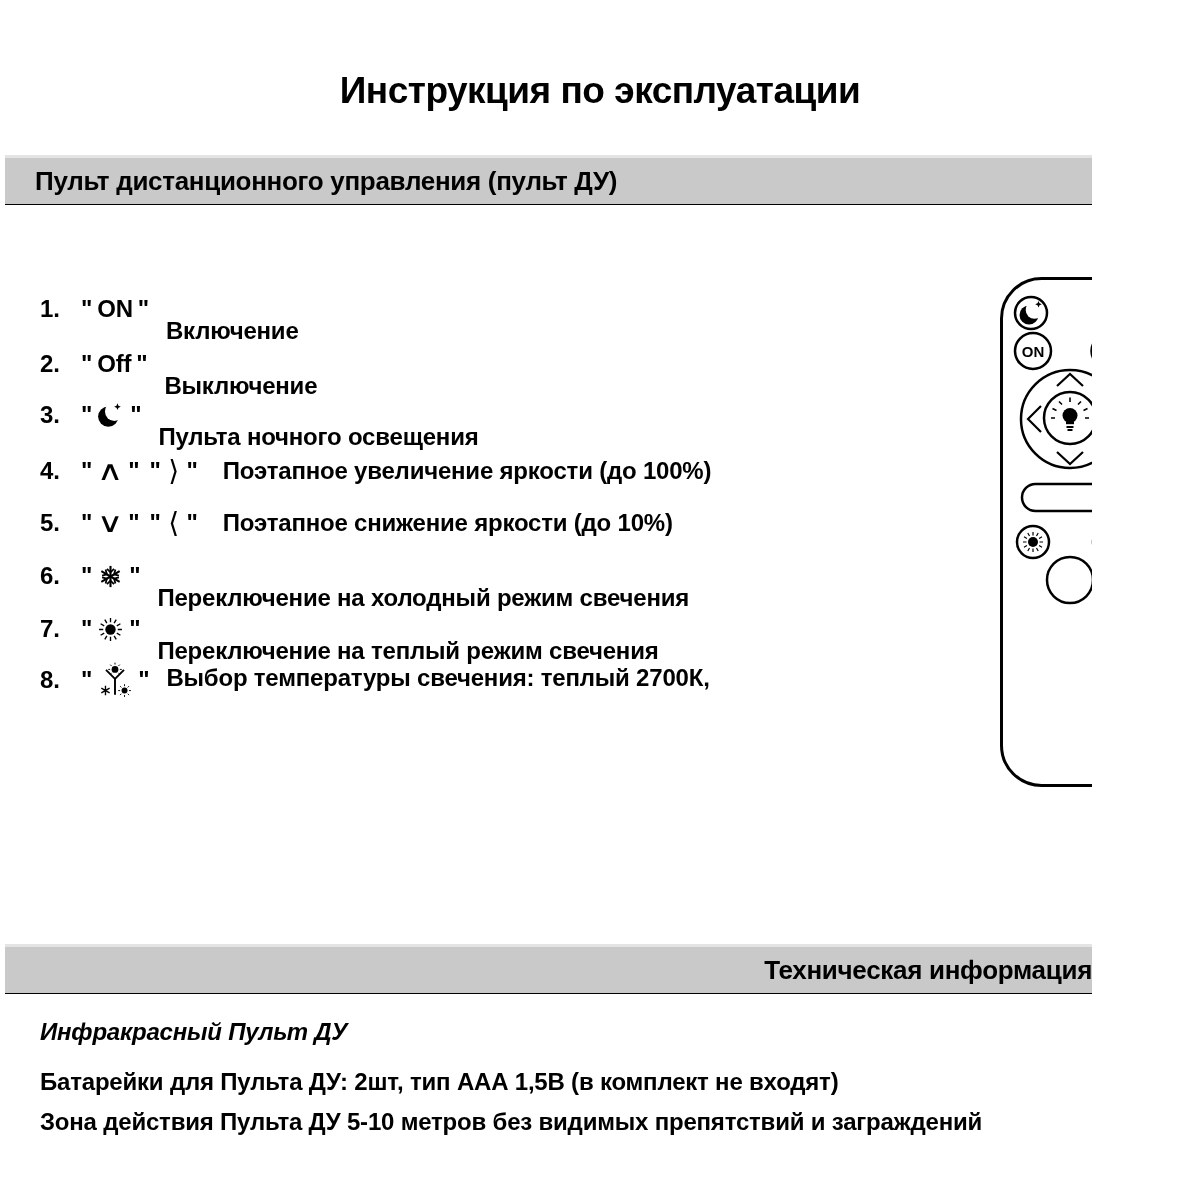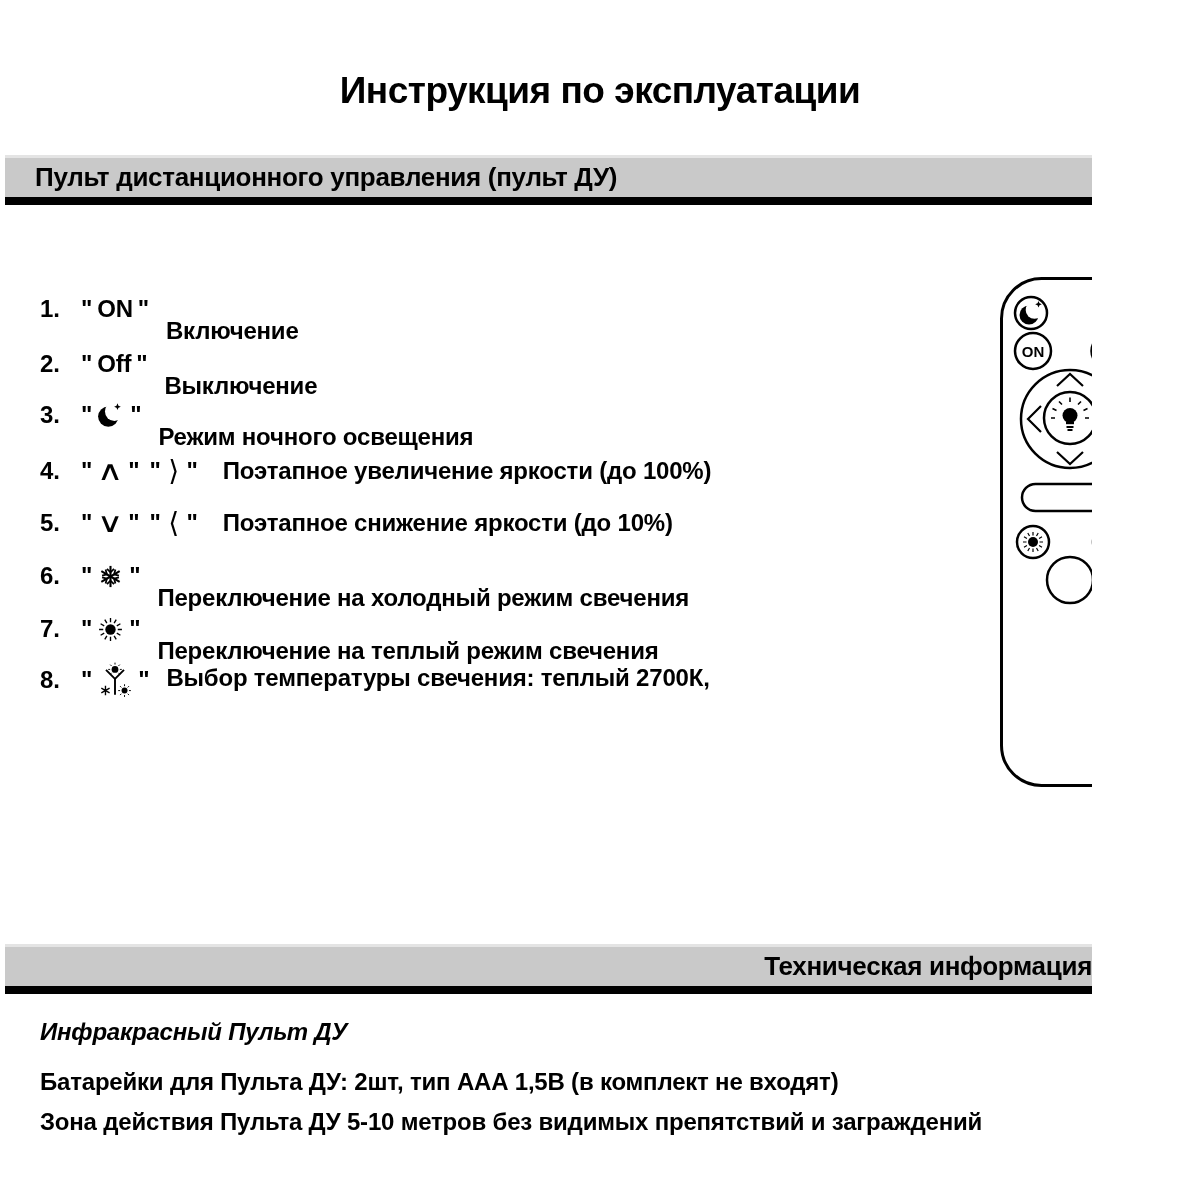--- a/index.html
+++ b/index.html
@@ -1,21 +1,21 @@
 <!DOCTYPE html>
 <html><head>
 <meta charset="utf-8">
 <style>
   html,body{margin:0;padding:0;background:#fff;}
   .page{position:relative;width:1092px;height:1200px;background:#ffffff;
         font-family:"Liberation Sans","DejaVu Sans",sans-serif;color:#000;overflow:hidden;}
   .title{position:absolute;top:70px;left:0;width:1200px;text-align:center;
          font-size:37px;font-weight:700;letter-spacing:-0.5px;}
   .bar{position:absolute;left:5px;right:0;height:50px;background:#c9c9c9;
-       border-top:3px solid #e4e4e4;border-bottom:8px solid #000000;box-sizing:border-box;
+       border-top:3px solid #e4e4e4;border-bottom:1px solid #000000;box-sizing:border-box;
        display:flex;align-items:center;padding-left:30px;
        font-size:26px;font-weight:700;letter-spacing:-0.3px;}
   .bar-remote{top:155px;}
   .bar-tech{top:944px;justify-content:flex-end;}
   .item{position:absolute;left:40px;display:flex;align-items:center;
         font-size:24px;font-weight:700;letter-spacing:-0.2px;white-space:nowrap;height:32px;}
   .num{display:inline-block;min-width:30px;margin-right:6px;}
   .q{margin:0 5px;}
   .itext{margin-left:12px;margin-top:44px;}
   .itext-far{margin-left:20px;}
@@ -66,21 +66,21 @@
     <span class="num">3.</span>
     <span class="q">"</span>
     <span class="icon">
       <svg width="28" height="28" viewBox="0 0 26 26">
         <circle cx="10.5" cy="14.5" r="9.5" fill="#000"></circle>
         <circle cx="16.2" cy="9.8" r="8.8" fill="#fff"></circle>
         <path d="M19 2.2 l0.9 2.2 2.2 0.9 -2.2 0.9 -0.9 2.2 -0.9 -2.2 -2.2 -0.9 2.2 -0.9 z" fill="#000"></path>
       </svg>
     </span>
     <span class="q">"</span>
-    <span class="itext">Режим ночного освещения</span>
+    <span class="itext">Пульта ночного освещения</span>
   </div>
 
   <div class="item" style="top:455px">
     <span class="num">4.</span>
     <span class="q">"</span>
       <span class="glyph">∧</span>
       <span class="q">"</span>
     <span class="q">"</span>
       <span class="glyph-angle">⟩</span>
       <span class="q">"</span>

